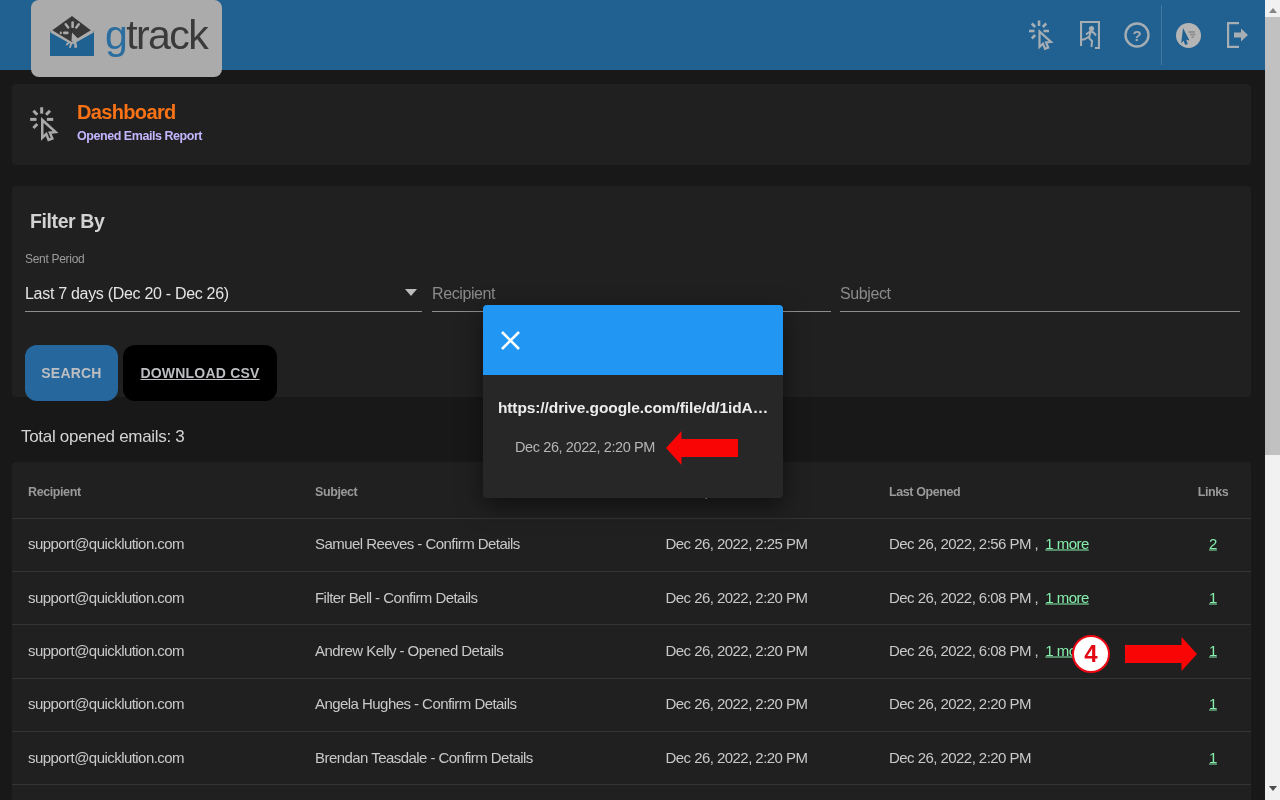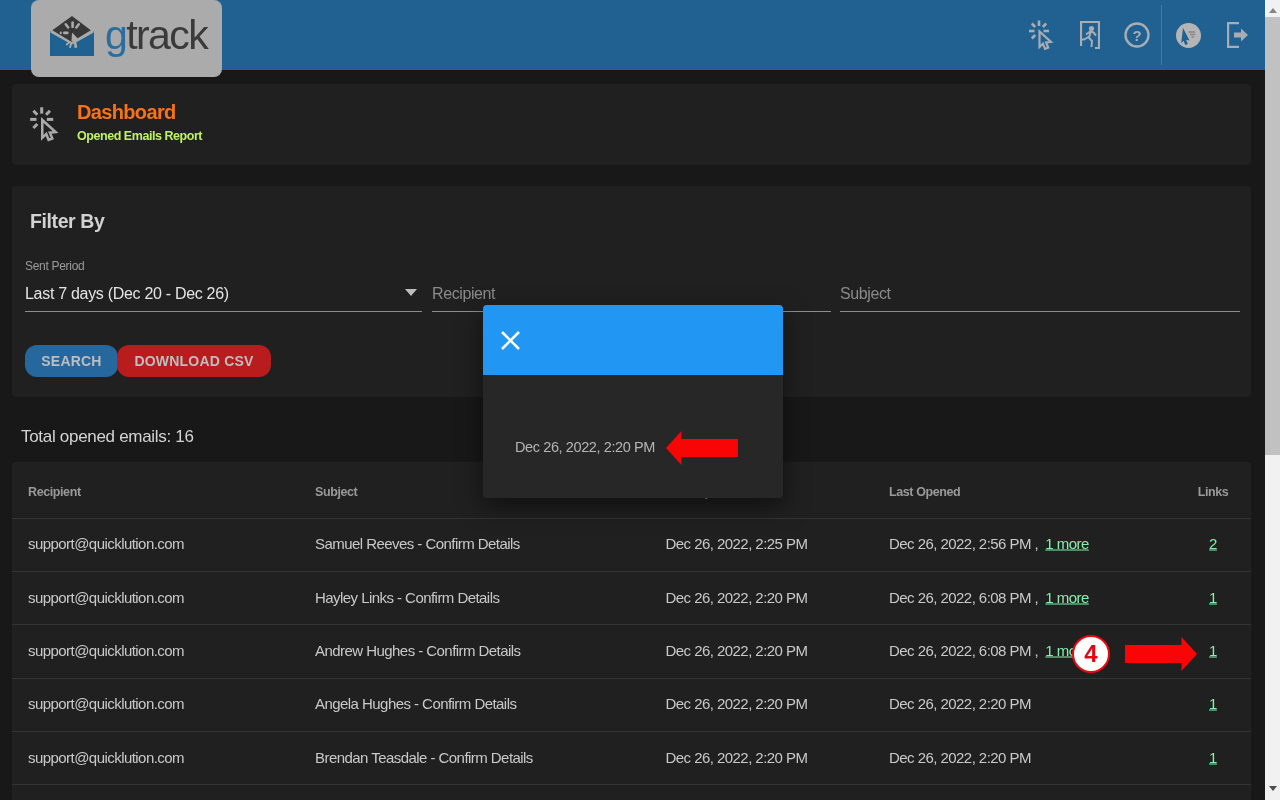--- a/index.html
+++ b/index.html
@@ -21,37 +21,37 @@
 #logo-text .g { color:#2b6d9e; }
 #env { left:50px; top:16px; }
 .navicon { top:0; }
 #nav-sep { left:1161px; top:5px; width:1px; height:60px; background:#45799f; }
 #avatar { left:1176px; top:23px; width:25px; height:25px; border-radius:50%; background:#b5b5b5; }
 
 
 .panel { left:12px; width:1239px; background:#202020; border-radius:4px; }
 #dash-panel { top:84px; height:81px; }
 #dash-title { left:77px; top:101px; font-size:20px; font-weight:bold; letter-spacing:-0.65px; color:#f97316; }
-#dash-sub { left:77px; top:128.5px; font-size:12.5px; font-weight:bold; letter-spacing:-0.45px; color:#bef264; }
+#dash-sub { left:77px; top:128.5px; font-size:12.5px; font-weight:bold; letter-spacing:-0.45px; color:#c4b5fd; }
 
 #filter-panel { top:186px; height:211px; }
 #filter-title { left:30px; top:210px; font-size:19.5px; font-weight:bold; letter-spacing:-0.4px; color:#d2d2d2; }
-#sent-label { left:25px; top:259px; font-size:12px; letter-spacing:-0.3px; color:#9b9b9b; }
+#sent-label { left:25px; top:252px; font-size:12px; letter-spacing:-0.3px; color:#9b9b9b; }
 #sent-value { left:25px; top:285px; font-size:16px; letter-spacing:-0.3px; color:#e4e4e4; }
 .underline { height:1px; background:#8d8d8d; top:311px; }
 #u1 { left:25px; width:397px; }
 #u2 { left:432px; width:399px; }
 #u3 { left:840px; width:400px; }
 #sel-arrow { left:405px; top:289px; width:0; height:0; border-left:6px solid transparent; border-right:6px solid transparent; border-top:7px solid #bdbdbd; }
 .placeholder { top:285px; font-size:16px; letter-spacing:-0.4px; color:#8a8a8a; }
 #ph-recipient { left:432px; }
 #ph-subject { left:840px; }
-.btn { top:345px; height:32px; border-radius:12px; font-size:14px; font-weight:bold; color:#bcbec1; letter-spacing:0.2px; display:flex; align-items:center; justify-content:center; }
+.btn { top:345px; height:56px; border-radius:12px; font-size:14px; font-weight:bold; color:#bcbec1; letter-spacing:0.2px; display:flex; align-items:center; justify-content:center; }
 #btn-search { left:25px; width:93px; background:#26679d; }
-#btn-csv { left:117px; width:154px; background:#b91c1c; }
+#btn-csv { left:123px; width:154px; background:#000000;text-decoration:underline; }
 
 #total { left:21px; top:427px; font-size:17px; letter-spacing:-0.3px; color:#d4d4d4; }
 
 
 #table-panel { top:462px; height:338px; border-radius:4px 4px 0 0; }
 .th { font-size:12.5px; font-weight:bold; letter-spacing:-0.4px; color:#9a9a9a; }
 #thead { left:0; top:0; width:1239px; height:56.5px; border-bottom:1px solid #343434; }
 .row { left:0; width:1239px; height:53.35px; border-bottom:1px solid #343434; }
 .cell { top:calc(50% - 1.5px); transform:translateY(-50%); font-size:15px; letter-spacing:-0.55px; color:#c9c9c9; white-space:nowrap; }
 .c1 { left:16px; }
@@ -154,46 +154,46 @@
 <div class="abs" id="sent-value">Last 7 days (Dec 20 - Dec 26)</div>
 <div class="abs" id="sel-arrow"></div>
 <div class="abs underline" id="u1"></div>
 <div class="abs underline" id="u2"></div>
 <div class="abs underline" id="u3"></div>
 <div class="abs placeholder" id="ph-recipient">Recipient</div>
 <div class="abs placeholder" id="ph-subject">Subject</div>
 <div class="abs btn" id="btn-search">SEARCH</div>
 <div class="abs btn" id="btn-csv">DOWNLOAD CSV</div>
 
-<div class="abs" id="total">Total opened emails: 16</div>
+<div class="abs" id="total">Total opened emails: 3</div>
 
 <div class="abs panel" id="table-panel">
   <div class="abs" id="thead"></div>
   <div class="abs th" style="left:16px; top:22.5px;">Recipient</div>
   <div class="abs th" style="left:303px; top:22.5px;">Subject</div>
   <div class="abs th" style="left:655px; top:22.5px;">First Opened</div>
   <div class="abs th" style="left:877px; top:22.5px;">Last Opened</div>
   <div class="abs th" style="left:1151px; top:22.5px; width:100px; text-align:center;">Links</div>
   <div class="abs row" style="top:56.5px;">
     <div class="abs cell c1">support@quicklution.com</div>
     <div class="abs cell c2">Samuel Reeves - Confirm Details</div>
     <div class="abs cell c3">Dec 26, 2022, 2:25 PM</div>
     <div class="abs cell c4">Dec 26, 2022, 2:56 PM ,&nbsp; <a class="lnk">1 more</a></div>
     <div class="abs cell links-cell"><a class="lnk">2</a></div>
   </div>
   <div class="abs row" style="top:109.85px;">
     <div class="abs cell c1">support@quicklution.com</div>
-    <div class="abs cell c2">Hayley Links - Confirm Details</div>
+    <div class="abs cell c2">Filter Bell - Confirm Details</div>
     <div class="abs cell c3">Dec 26, 2022, 2:20 PM</div>
     <div class="abs cell c4">Dec 26, 2022, 6:08 PM ,&nbsp; <a class="lnk">1 more</a></div>
     <div class="abs cell links-cell"><a class="lnk">1</a></div>
   </div>
   <div class="abs row" style="top:163.2px;">
     <div class="abs cell c1">support@quicklution.com</div>
-    <div class="abs cell c2">Andrew Hughes - Confirm Details</div>
+    <div class="abs cell c2">Andrew Kelly - Opened Details</div>
     <div class="abs cell c3">Dec 26, 2022, 2:20 PM</div>
     <div class="abs cell c4">Dec 26, 2022, 6:08 PM ,&nbsp; <a class="lnk">1 more</a></div>
     <div class="abs cell links-cell"><a class="lnk">1</a></div>
   </div>
   <div class="abs row" style="top:216.55px;">
     <div class="abs cell c1">support@quicklution.com</div>
     <div class="abs cell c2">Angela Hughes - Confirm Details</div>
     <div class="abs cell c3">Dec 26, 2022, 2:20 PM</div>
     <div class="abs cell c4">Dec 26, 2022, 2:20 PM</div>
     <div class="abs cell links-cell"><a class="lnk">1</a></div>
@@ -209,20 +209,21 @@
 
 <div class="abs" id="modal">
   <div class="abs" id="modal-head"></div>
   <svg class="abs" style="left:17px; top:25px;" width="21" height="21" viewBox="0 0 21 21">
     <g stroke="#fff" stroke-width="2.6">
       <line x1="2" y1="2" x2="19" y2="19"></line>
       <line x1="19" y1="2" x2="2" y2="19"></line>
     </g>
   </svg>
   <div class="abs" id="modal-body">
+    <div class="abs" id="modal-link">https://drive.google.com/file/d/1idA…</div>
     <div class="abs" id="modal-date">Dec 26, 2022, 2:20 PM</div>
   </div>
 </div>
 <svg class="abs" style="left:666px; top:430px;" width="72" height="36" viewBox="0 0 72 36">
   <path d="M 0 18 L 15.5 1 L 15.5 9 L 72 9 L 72 27 L 15.5 27 L 15.5 35 Z" fill="#fa0505"></path>
 </svg>
 
 <div class="abs" id="circle4">4</div>
 <svg class="abs" style="left:1125px; top:636px;" width="72" height="36" viewBox="0 0 72 36">
   <path d="M 72 18 L 56.5 1 L 56.5 9 L 0 9 L 0 27 L 56.5 27 L 56.5 35 Z" fill="#fa0505"></path>

